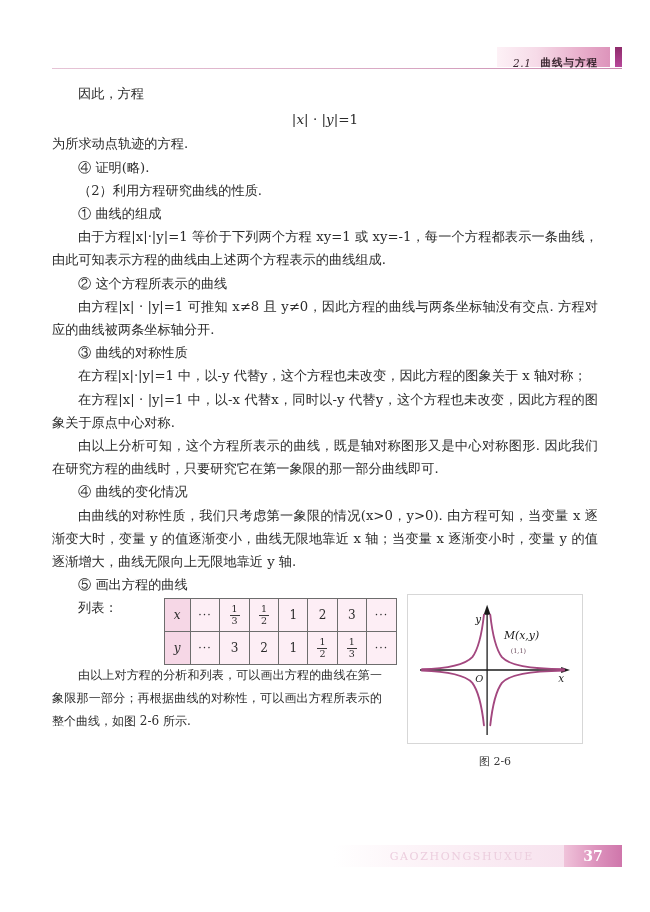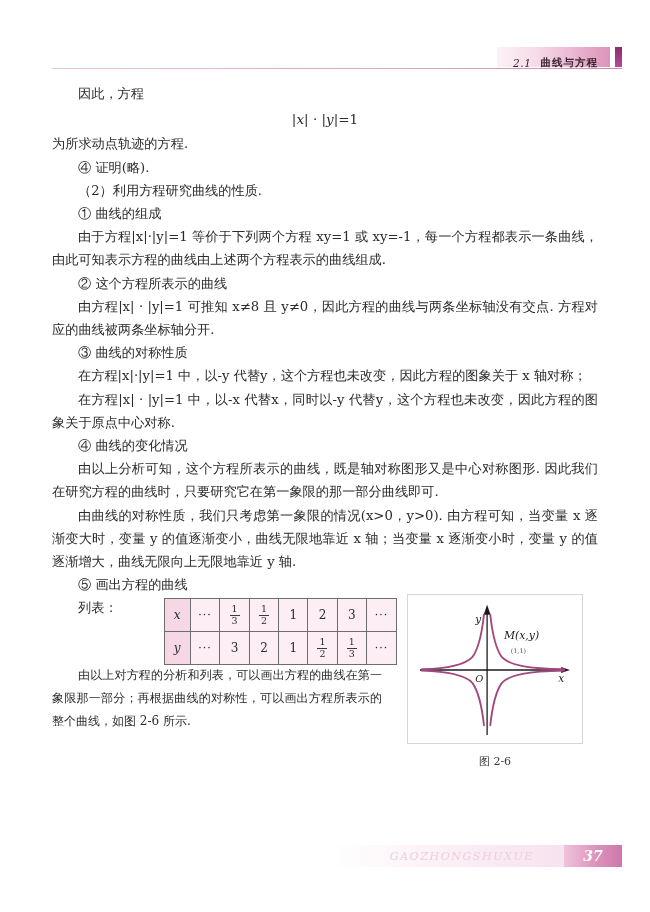--- a/index.html
+++ b/index.html
@@ -154,21 +154,20 @@
     text-align: justify;
   }
 
   
   .footer {
     position: absolute;
     left: 0;
     right: 0;
     bottom: 45px;
     height: 22px;
-    font-style: italic;
   }
   .footer-inner {
     position: absolute;
     right: 28px;
     bottom: 0;
     display: flex;
     align-items: stretch;
     height: 22px;
   }
   .footer-word {
@@ -218,22 +217,22 @@
   <p>为所求动点轨迹的方程.</p>
   <p class="ind">④ 证明(略).</p>
   <p class="ind">（2）利用方程研究曲线的性质.</p>
   <p class="ind">① 曲线的组成</p>
   <p class="ind">由于方程|x|·|y|=1 等价于下列两个方程 xy=1 或 xy=-1，每一个方程都表示一条曲线，由此可知表示方程的曲线由上述两个方程表示的曲线组成.</p>
   <p class="ind">② 这个方程所表示的曲线</p>
   <p class="ind">由方程|x| · |y|=1 可推知 x≠8 且 y≠0，因此方程的曲线与两条坐标轴没有交点. 方程对应的曲线被两条坐标轴分开.</p>
   <p class="ind">③ 曲线的对称性质</p>
   <p class="ind">在方程|x|·|y|=1 中，以-y 代替y，这个方程也未改变，因此方程的图象关于 x 轴对称；</p>
   <p class="ind">在方程|x| · |y|=1 中，以-x 代替x，同时以-y 代替y，这个方程也未改变，因此方程的图象关于原点中心对称.</p>
+  <p class="ind">由以上分析可知，这个方程所表示的曲线，既是轴对称图形又是中心对称图形. 因此我们在研究方程的曲线时，只要研究它在第一象限的那一部分曲线即可.</p>
   <p class="ind">④ 曲线的变化情况</p>
-  <p class="ind">由以上分析可知，这个方程所表示的曲线，既是轴对称图形又是中心对称图形. 因此我们在研究方程的曲线时，只要研究它在第一象限的那一部分曲线即可.</p>
   <p class="ind">由曲线的对称性质，我们只考虑第一象限的情况(x&gt;0，y&gt;0). 由方程可知，当变量 x 逐渐变大时，变量 y 的值逐渐变小，曲线无限地靠近 x 轴；当变量 x 逐渐变小时，变量 y 的值逐渐增大，曲线无限向上无限地靠近 y 轴.</p>
   <p class="ind">⑤ 画出方程的曲线</p>
   <p class="ind">列表：</p>
 </div>
 
 <div class="lower">
   <div class="lower-row">
 
     <div class="table-col">
       <table class="vals">

